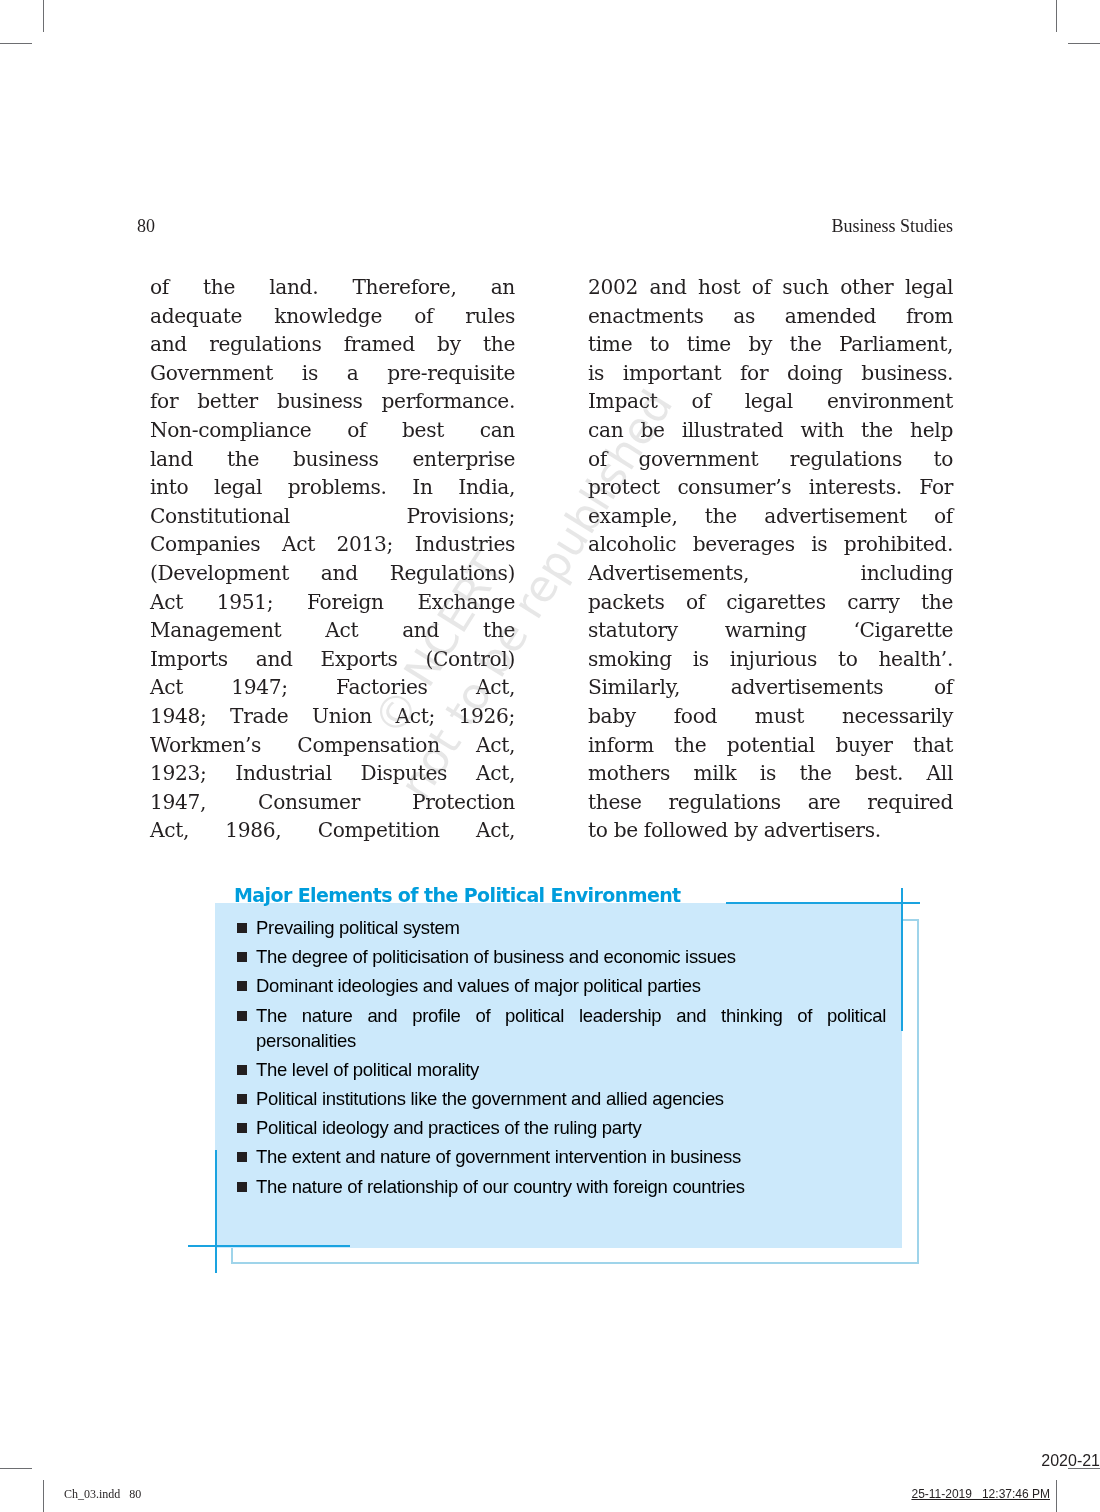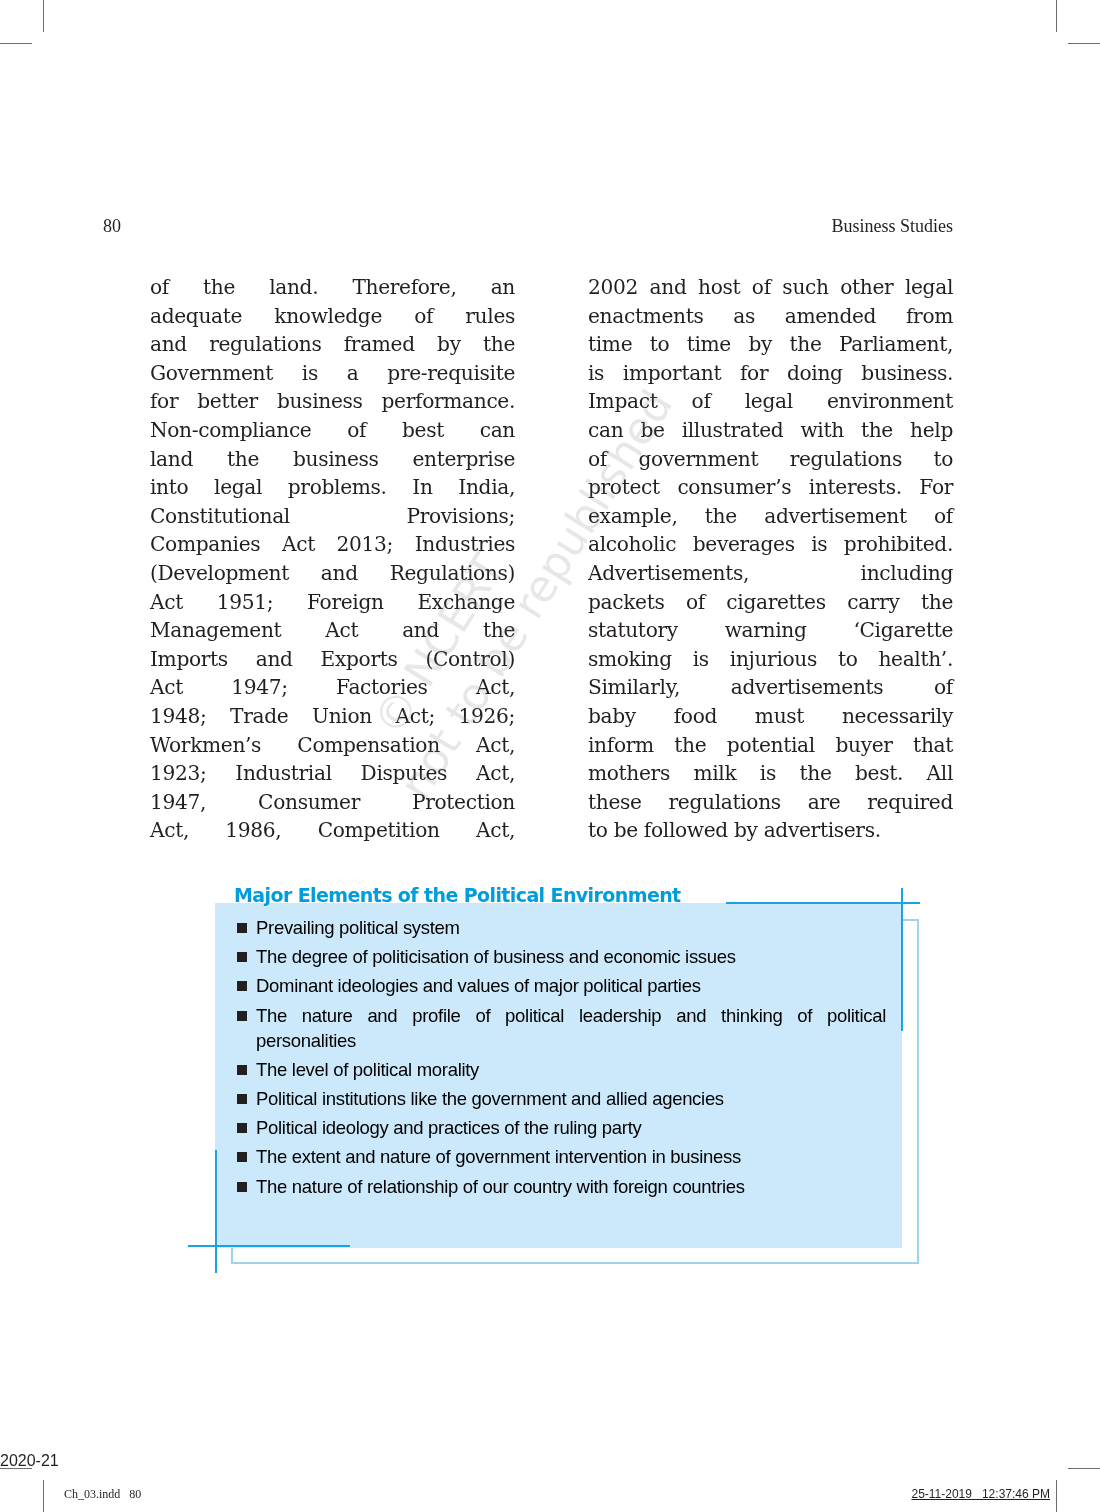--- a/index.html
+++ b/index.html
@@ -4,21 +4,21 @@
   <style>
     html, body { margin: 0; padding: 0; }
     body {
       width: 1100px; height: 1512px; position: relative;
       background: #ffffff; overflow: hidden;
       font-family: "DejaVu Serif", serif; color: #231f20;
     }
     .crop { position: absolute; background: #6d6e71; }
     .running-head {
       position: absolute; top: 216px; font-family: "Liberation Serif", serif;
-      font-size: 18px; color: #231f20;
+      font-size: 18px; color: #231f20; margin-left: 34px;
     }
     .col {
       position: absolute; top: 273px; width: 365px;
       font-family: "DejaVu Serif", serif; font-size: 20.2px; line-height: 28.6px;
       letter-spacing: -0.35px;
     }
     .col .line { display: block; text-align: justify; text-align-last: justify; white-space: nowrap; height: 28.6px; }
     .col .line.last { text-align-last: left; }
     .watermark {
       position: absolute; left: 340px; top: 750px; transform: rotate(-58deg);
@@ -44,21 +44,21 @@
       position: absolute; left: 236px; top: 915px; width: 650px;
       list-style: none; margin: 0; padding: 0;
       font-family: "Liberation Sans", sans-serif; font-size: 18.5px; line-height: 25px; color: #000000;
       letter-spacing: -0.3px;
     }
     .box-list li { position: relative; padding-left: 20px; margin-bottom: 4.2px; text-align: justify; }
     .box-list li .bullet {
       position: absolute; left: 1px; top: 8px; width: 10px; height: 10px; background: #231f20;
     }
     .footer-year {
-      position: absolute; top: 1452px; left: 0; width: 1100px; text-align: left;
+      position: absolute; top: 1452px; left: 0; width: 1100px; text-align: right;
       font-family: "Liberation Sans", sans-serif; font-size: 16px; color: #231f20;
     }
     .slug { position: absolute; top: 1487px; font-family: "Liberation Sans", sans-serif; font-size: 12px; color: #231f20; }
   </style>
 </head>
 <body>
 
 <div class="crop" style="left:43px;top:0;width:1px;height:32px;"></div>
 <div class="crop" style="left:0;top:43px;width:32px;height:1px;"></div>
 <div class="crop" style="left:1056px;top:0;width:1px;height:32px;"></div>

